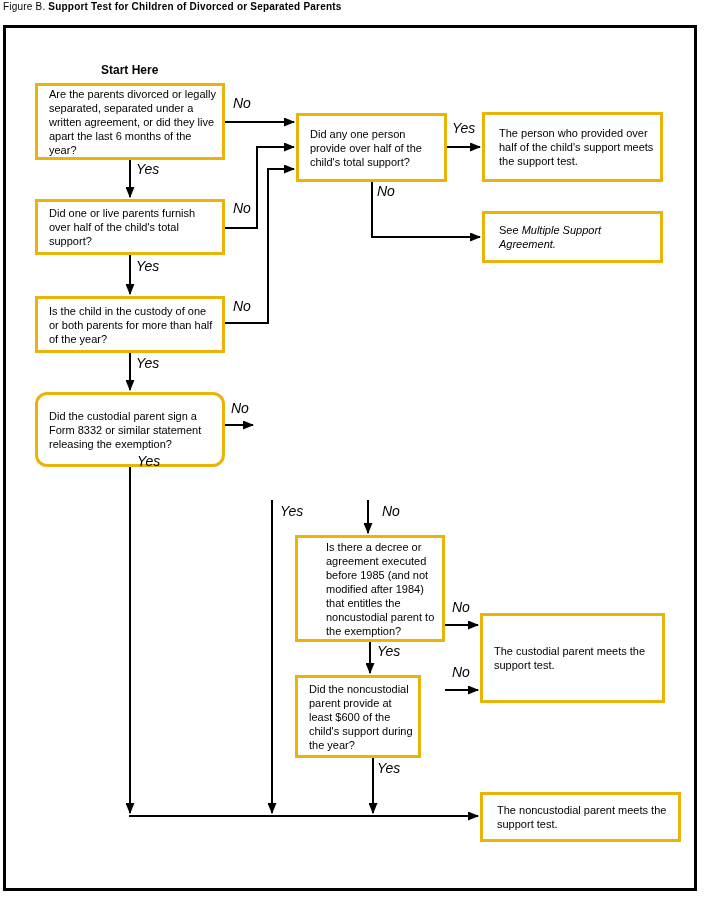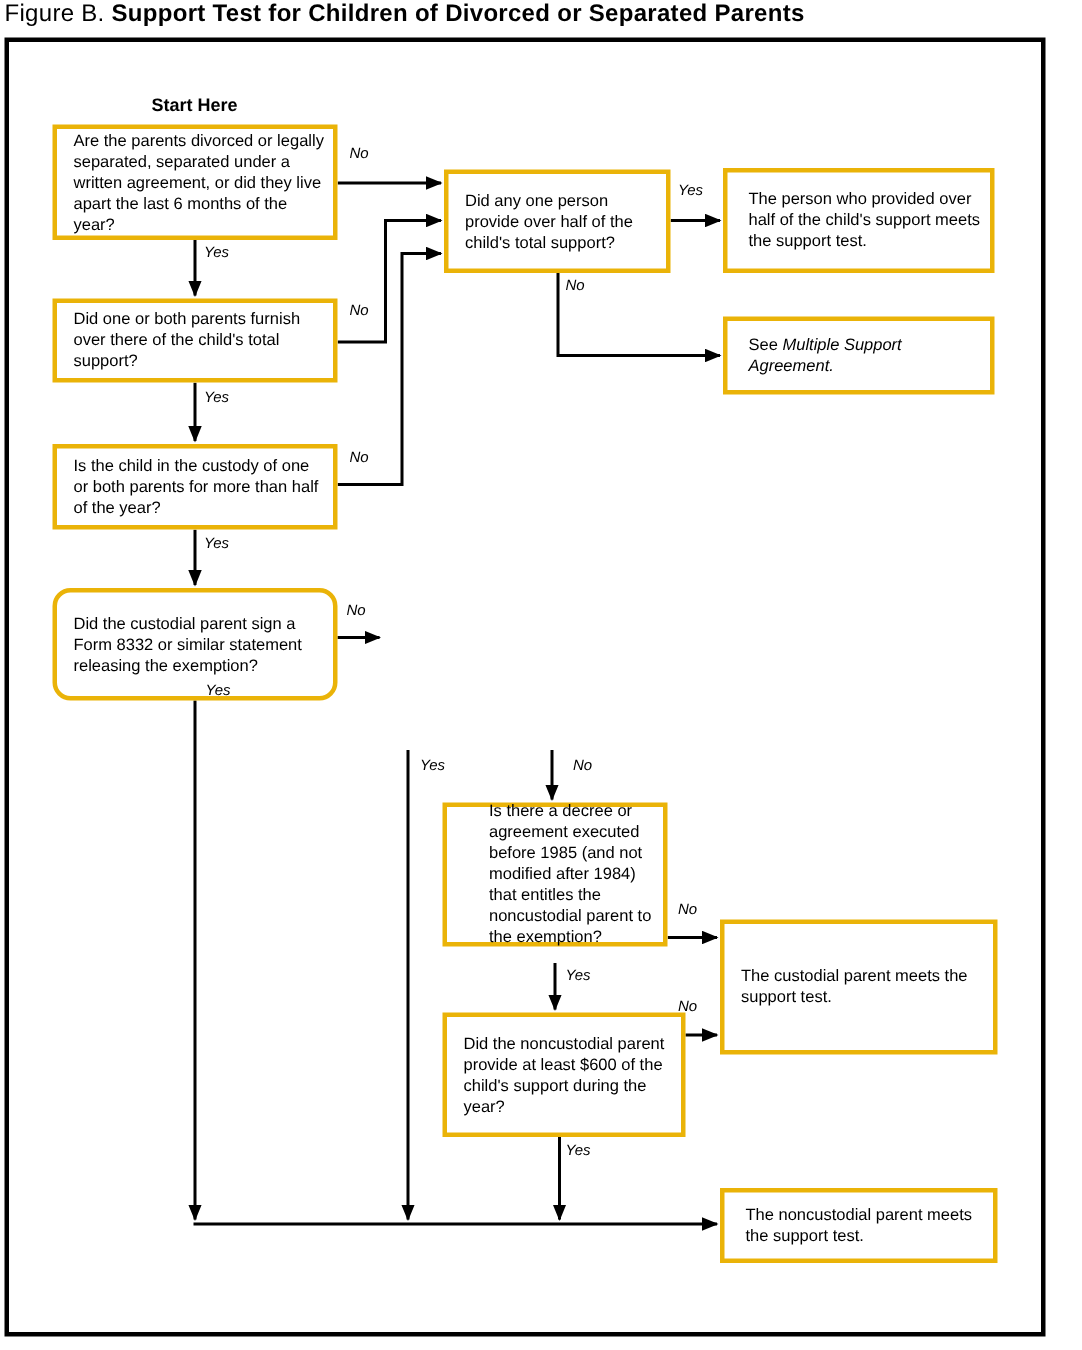--- a/index.html
+++ b/index.html
@@ -8,21 +8,21 @@
     width: 721px;
     height: 900px;
     background: #ffffff;
     font-family: "Liberation Sans", "DejaVu Sans", sans-serif;
     color: #000;
     overflow: hidden;
   }
   .title {
     position: absolute;
     left: 3px; top: 1px;
-    font-size: 16px;
+    font-size: 10px;
     white-space: nowrap;
     letter-spacing: 0.2px;
   }
   .title .bold { font-weight: bold; }
   .frame {
     position: absolute;
     left: 3px; top: 25px;
     width: 694px; height: 866px;
     border: 3px solid #000;
     box-sizing: border-box;
@@ -38,21 +38,21 @@
     box-sizing: border-box;
     background: #fff;
     display: flex;
     align-items: center;
     font-size: 11px;
     line-height: 14px;
     padding: 3px 5px 3px 11px;
   }
   .edge-label {
     position: absolute;
-    font-size: 10px;
+    font-size: 14px;
     font-style: italic;
     line-height: 12px;
     white-space: nowrap;
   }
   .start-here {
     position: absolute;
     left: 101px; top: 63px;
     font-size: 12px;
     font-weight: bold;
     white-space: nowrap;
@@ -98,21 +98,21 @@
     </g>
   </svg>
 
   <div class="start-here">Start Here</div>
 
   <div class="box" style="left:35px; top:83px; width:190px; height:77px;">
     <span>Are the parents divorced or legally separated, separated under a written agreement, or did they live apart the last 6 months of the year?</span>
   </div>
 
   <div class="box" style="left:35px; top:199px; width:190px; height:56px;">
-    <span>Did one or both parents furnish over there of the child's total support?</span>
+    <span>Did one or live parents furnish over half of the child's total support?</span>
   </div>
 
   <div class="box" style="left:35px; top:296px; width:190px; height:57px;">
     <span>Is the child in the custody of one or both parents for more than half of the year?</span>
   </div>
 
   <div class="box" style="left:35px; top:392px; width:190px; height:75px;border-radius:12px;">
     <span>Did the custodial parent sign a Form 8332 or similar statement releasing the exemption?</span>
   </div>
 
@@ -125,33 +125,33 @@
   </div>
 
   <div class="box" style="left:482px; top:211px; width:181px; height:52px; padding-left:14px;">
     <span>
       <span>See</span> 
       <span class="it">Multiple Support Agreement.</span>
     </span>
   </div>
 
 
-  <div class="box" style="left:295px; top:535px; width:150px; height:96px;padding-left:28px;">
+  <div class="box" style="left:295px; top:535px; width:150px; height:107px;padding-left:28px;">
     <span>Is there a decree or agreement executed before 1985 (and not modified after 1984) that entitles the noncustodial parent to the exemption?</span>
   </div>
 
-  <div class="box" style="left:295px; top:675px; width:162px; height:83px;">
+  <div class="box" style="left:295px; top:675px; width:126px; height:83px;">
     <span>Did the noncustodial parent provide at least $600 of the child's support during the year?</span>
   </div>
 
   <div class="box" style="left:480px; top:613px; width:185px; height:90px; ">
     <span>The custodial parent meets the support test.</span>
   </div>
 
-  <div class="box" style="left:480px; top:792px; width:185px; height:50px; padding-left:14px;">
+  <div class="box" style="left:480px; top:792px; width:201px; height:50px; padding-left:14px;">
     <span>The noncustodial parent meets the support test.</span>
   </div>
 
   <div class="edge-label" style="left:233px; top:97px;">No</div>
   <div class="edge-label" style="left:136px; top:163px;">Yes</div>
   <div class="edge-label" style="left:233px; top:202px;">No</div>
   <div class="edge-label" style="left:136px; top:260px;">Yes</div>
   <div class="edge-label" style="left:233px; top:300px;">No</div>
   <div class="edge-label" style="left:136px; top:357px;">Yes</div>
   <div class="edge-label" style="left:452px; top:122px;">Yes</div>

